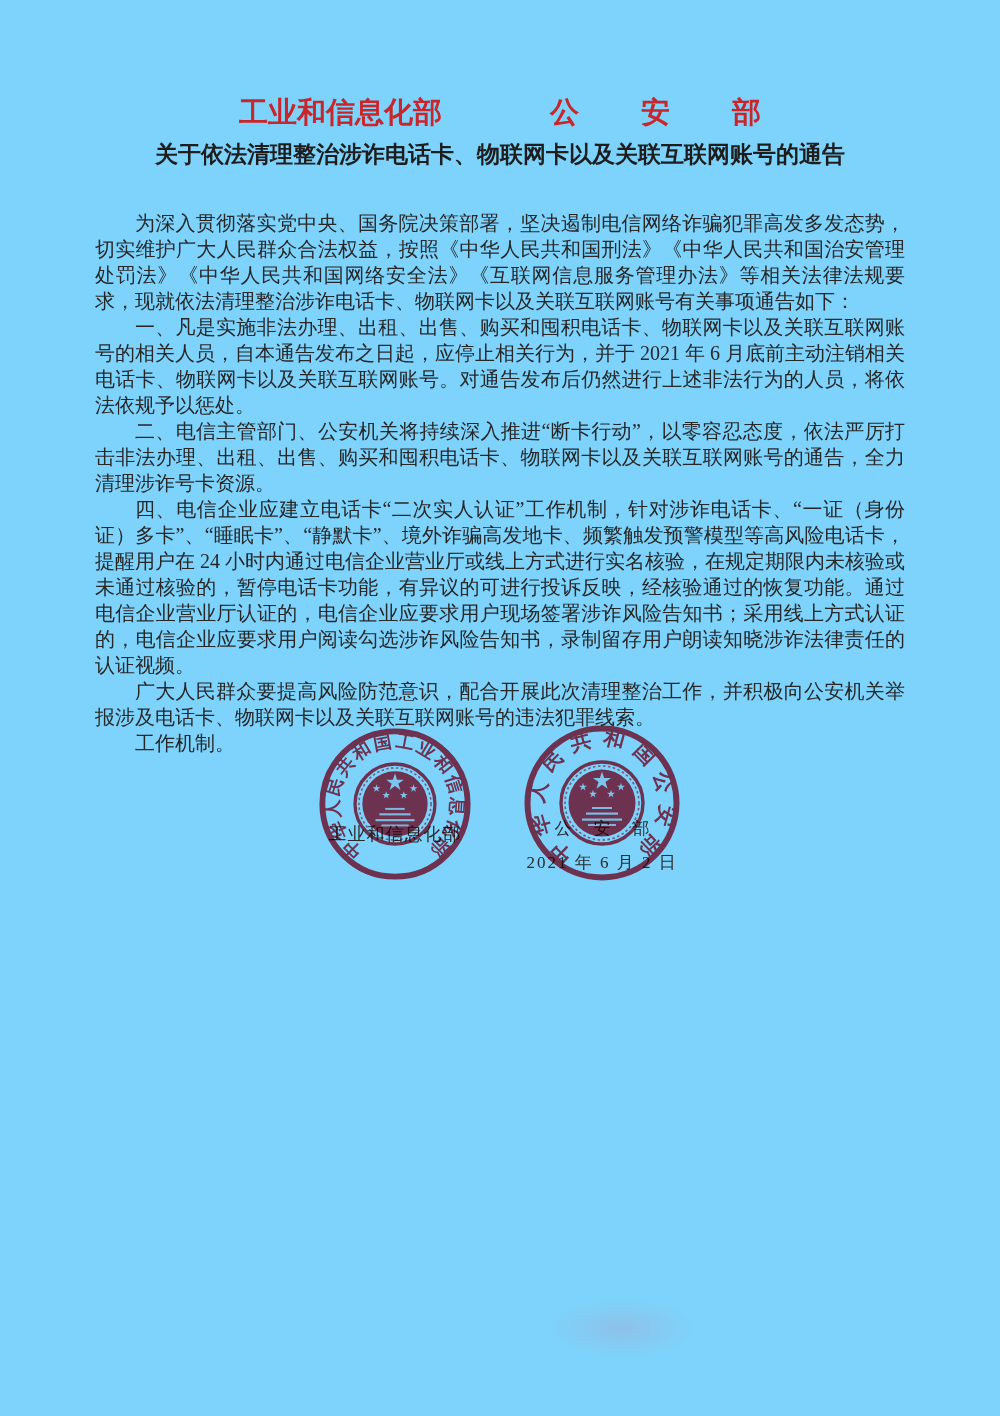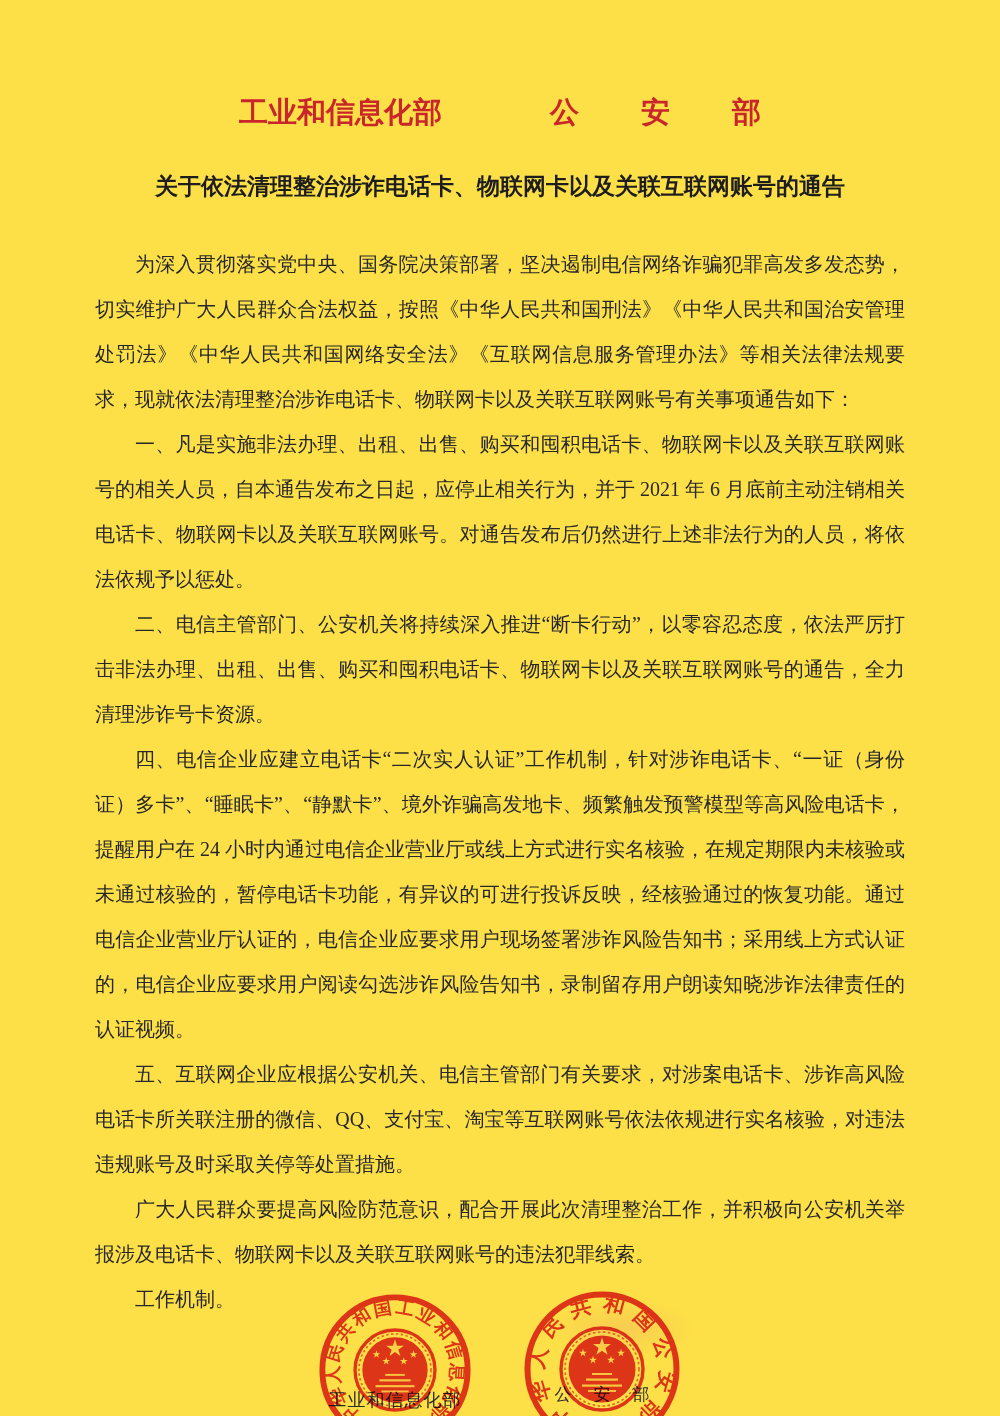--- a/index.html
+++ b/index.html
@@ -1,46 +1,46 @@
 <!DOCTYPE html>
 <html><head>
 <meta charset="utf-8">
 <style>
   html,body{margin:0;padding:0;background:#ffffff;}
   .page{
     position:relative;
     width:1000px;height:1416px;
     margin:0 auto;
-    background:#fde047;
+    background:#7dd3fc;
     overflow:hidden;
     font-family:"Liberation Serif","DejaVu Serif",serif;
     color:#222222;
   }
   
   .red-header{
     margin-top:96px;
     display:flex;justify-content:center;align-items:baseline;
     gap:108px;
     color:#c9262c;
     font-weight:bold;font-size:29px;line-height:1.15;
     white-space:nowrap;
   }
   .agency-right{letter-spacing:62px;margin-right:-62px;}
   
   .doc-title{
-    margin-top:44px;
+    margin-top:12px;
     text-align:center;
     font-weight:bold;font-size:23px;line-height:1.25;
     color:#1d1d1d;
   }
   
   .body-text{
     margin:40px auto 0;
     width:810px;
-    font-size:20px;line-height:45px;
+    font-size:20px;line-height:26px;
     text-align:justify;
     color:#272727;
   }
   .body-text p{margin:0;text-indent:2em;}
   
   .seal-row{
     position:relative;
     width:810px;margin:-33px auto 0;
     height:175px;
   }
@@ -87,21 +87,20 @@
     <span class="agency-right">公安部</span>
   </div>
 
   <div class="doc-title">关于依法清理整治涉诈电话卡、物联网卡以及关联互联网账号的通告</div>
 
   <div class="body-text">
     <p>为深入贯彻落实党中央、国务院决策部署，坚决遏制电信网络诈骗犯罪高发多发态势，切实维护广大人民群众合法权益，按照《中华人民共和国刑法》《中华人民共和国治安管理处罚法》《中华人民共和国网络安全法》《互联网信息服务管理办法》等相关法律法规要求，现就依法清理整治涉诈电话卡、物联网卡以及关联互联网账号有关事项通告如下：</p>
     <p>一、凡是实施非法办理、出租、出售、购买和囤积电话卡、物联网卡以及关联互联网账号的相关人员，自本通告发布之日起，应停止相关行为，并于 2021 年 6 月底前主动注销相关电话卡、物联网卡以及关联互联网账号。对通告发布后仍然进行上述非法行为的人员，将依法依规予以惩处。</p>
     <p>二、电信主管部门、公安机关将持续深入推进“断卡行动”，以零容忍态度，依法严厉打击非法办理、出租、出售、购买和囤积电话卡、物联网卡以及关联互联网账号的通告，全力清理涉诈号卡资源。</p>
     <p>四、电信企业应建立电话卡“二次实人认证”工作机制，针对涉诈电话卡、“一证（身份证）多卡”、“睡眠卡”、“静默卡”、境外诈骗高发地卡、频繁触发预警模型等高风险电话卡，提醒用户在 24 小时内通过电信企业营业厅或线上方式进行实名核验，在规定期限内未核验或未通过核验的，暂停电话卡功能，有异议的可进行投诉反映，经核验通过的恢复功能。通过电信企业营业厅认证的，电信企业应要求用户现场签署涉诈风险告知书；采用线上方式认证的，电信企业应要求用户阅读勾选涉诈风险告知书，录制留存用户朗读知晓涉诈法律责任的认证视频。</p>
-    <p>五、互联网企业应根据公安机关、电信主管部门有关要求，对涉案电话卡、涉诈高风险电话卡所关联注册的微信、QQ、支付宝、淘宝等互联网账号依法依规进行实名核验，对违法违规账号及时采取关停等处置措施。</p>
     <p>广大人民群众要提高风险防范意识，配合开展此次清理整治工作，并积极向公安机关举报涉及电话卡、物联网卡以及关联互联网账号的违法犯罪线索。</p>
     <p>工作机制。</p>
   </div>
 
   <div class="seal-row">
 
     <div class="seal seal-left">
       <div class="seal-signature sig-left">工业和信息化部</div>
       <svg viewBox="0 0 160 160" aria-hidden="true">
         <circle cx="80" cy="80" r="74.5" fill="none" stroke="#dd2f45" stroke-width="6"></circle>

